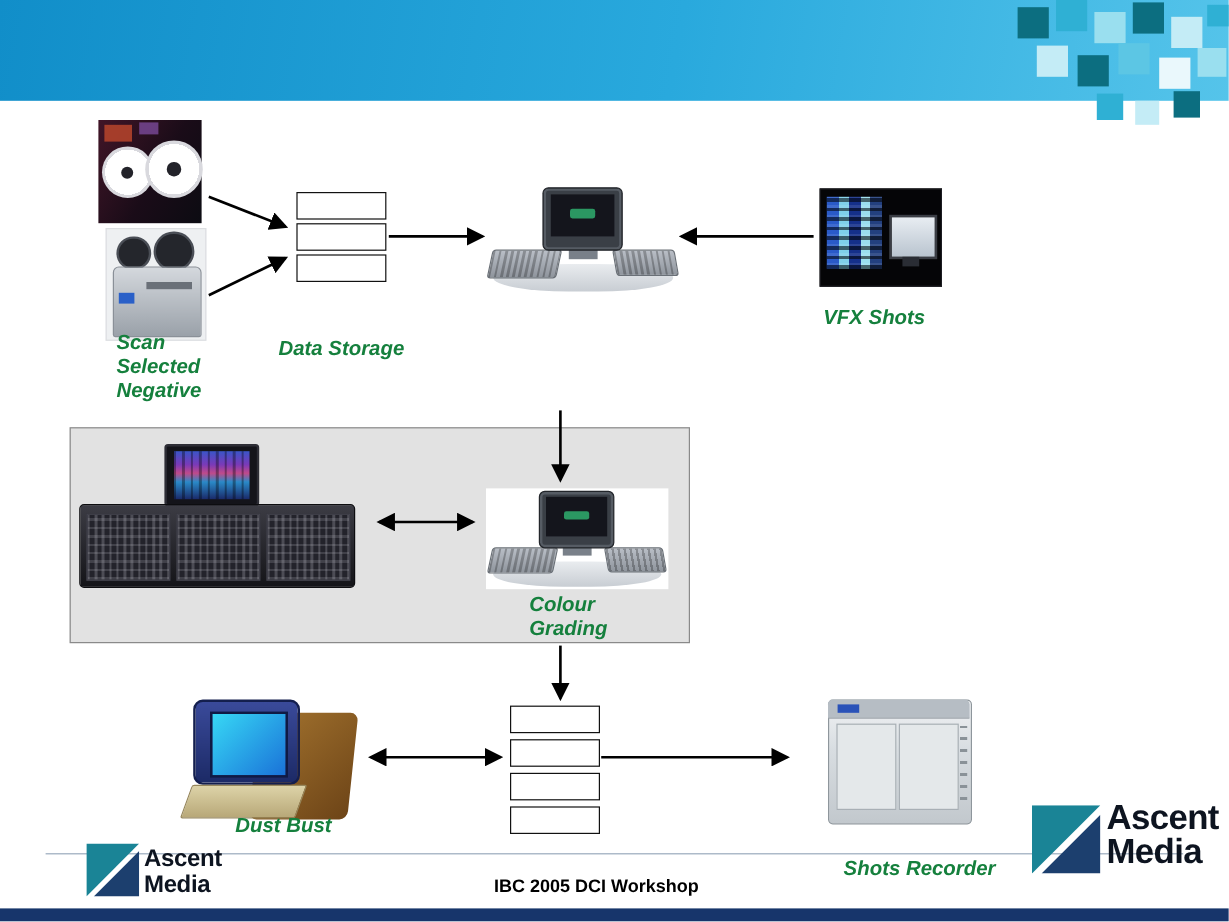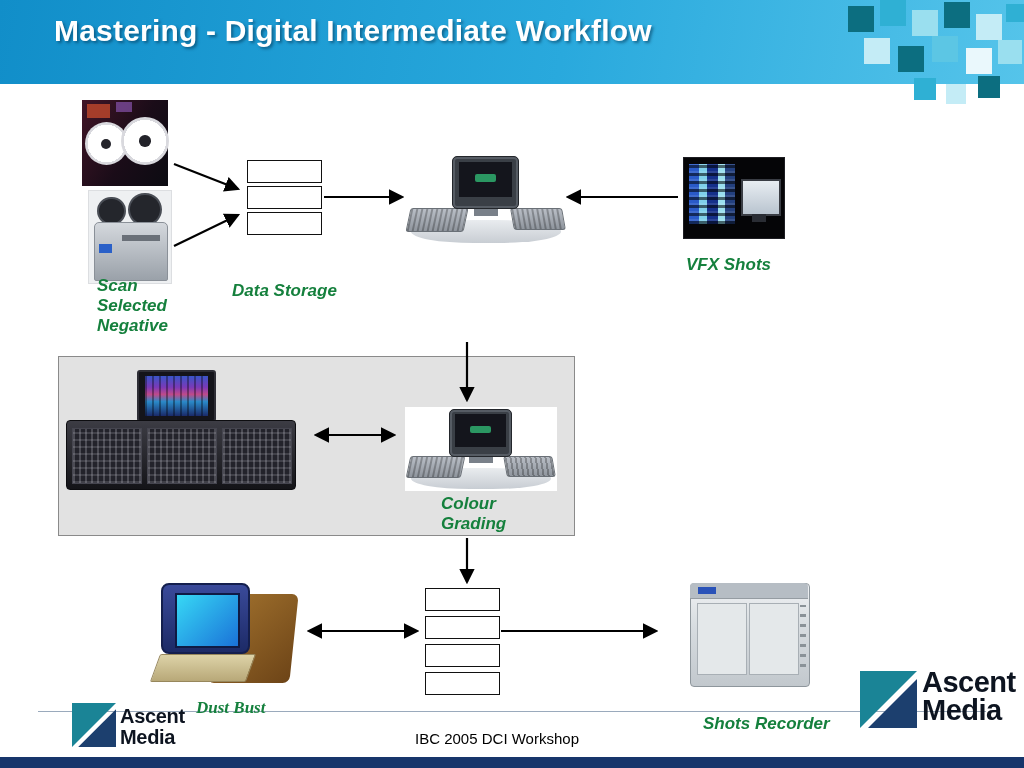--- a/index.html
+++ b/index.html
@@ -96,34 +96,33 @@
   .fr-top{position:absolute;left:0;top:0;width:100%;height:15%;background:#b6bdc4;border-bottom:1px solid #959ca2;border-radius:4px 4px 0 0;}
   .fr-badge{position:absolute;left:7%;top:4%;width:15%;height:7%;background:#2a52b8;}
   .fr-door{position:absolute;top:20%;width:41%;height:68%;background:#e4e8ea;border:1px solid #a8afb5;}
   .fr-door-l{left:6%;} .fr-door-r{left:50%;}
   .fr-vents{position:absolute;right:2%;top:22%;width:5%;height:60%;
     background:repeating-linear-gradient(0deg,#8a9298 0 3px,transparent 3px 10px);}
 
   
   .divider-line{position:absolute;left:38px;top:711px;width:948px;height:1px;background:#9aaabc;}
   .ibc-label{position:absolute;left:372px;top:730px;width:250px;text-align:center;
-    font-size:15px;font-weight:normal;color:#000000;}
+    font-size:15px;font-weight:bold;color:#000000;}
   .logo-sq{position:absolute;}
   .logo-text{position:absolute;font-weight:bold;color:#0d1420;}
   .logo-text-right{left:922px;top:668px;font-size:29px;line-height:28px;letter-spacing:-.5px;}
   .logo-text-left{left:120px;top:706px;font-size:20px;line-height:21px;letter-spacing:-.3px;}
   .footer-bar{position:absolute;left:0;top:757px;width:1024px;height:11px;background:#17356b;}
 </style>
 </head>
 <body>
 
 <div class="slide">
 
   <div class="header-bar"></div>
-  <div class="slide-title">Mastering - Digital Intermediate Workflow</div>
 
   <div class="mosaic">
     <div class="sq" style="left:8px;top:6px;width:26px;height:26px;background:#0c6e80"></div>
     <div class="sq" style="left:40px;top:0;width:26px;height:26px;background:#2fb0d4"></div>
     <div class="sq" style="left:72px;top:10px;width:26px;height:26px;background:#9adfef"></div>
     <div class="sq" style="left:104px;top:2px;width:26px;height:26px;background:#0c6e80"></div>
     <div class="sq" style="left:136px;top:14px;width:26px;height:26px;background:#c4ecf6"></div>
     <div class="sq" style="left:166px;top:4px;width:18px;height:18px;background:#2fb0d4"></div>
     <div class="sq" style="left:24px;top:38px;width:26px;height:26px;background:#c4ecf6"></div>
     <div class="sq" style="left:58px;top:46px;width:26px;height:26px;background:#0c6e80"></div>
@@ -232,21 +231,21 @@
     <line x1="324" y1="197" x2="402" y2="197" stroke="#000" stroke-width="2.2" marker-end="url(#mA)"></line>
     <line x1="678" y1="197" x2="568" y2="197" stroke="#000" stroke-width="2.2" marker-end="url(#mA)"></line>
     <line x1="467" y1="342" x2="467" y2="400" stroke="#000" stroke-width="2.2" marker-end="url(#mA)"></line>
     <line x1="316" y1="435" x2="394" y2="435" stroke="#000" stroke-width="2.2" marker-start="url(#mA)" marker-end="url(#mA)"></line>
     <line x1="467" y1="538" x2="467" y2="582" stroke="#000" stroke-width="2.2" marker-end="url(#mA)"></line>
     <line x1="309" y1="631" x2="417" y2="631" stroke="#000" stroke-width="2.2" marker-start="url(#mA)" marker-end="url(#mA)"></line>
     <line x1="501" y1="631" x2="656" y2="631" stroke="#000" stroke-width="2.2" marker-end="url(#mA)"></line>
   </svg>
 
   <div class="divider-line"></div>
-  <div class="lbl" style="left:196px;top:698px;font-family:Liberation Serif, serif;">Dust Bust</div>
+  <div class="lbl" style="left:196px;top:678px;">Dust Bust</div>
   <div class="lbl" style="left:703px;top:714px;">Shots Recorder</div>
   <div class="ibc-label">IBC 2005 DCI Workshop</div>
 
   <svg class="logo-sq" style="left:860px;top:671px;width:57px;height:57px;" viewBox="0 0 100 100">
     <polygon points="0,0 100,0 0,100" fill="#1a8496"></polygon>
     <polygon points="100,14 100,100 14,100" fill="#1c3f6e"></polygon>
   </svg>
   <div class="logo-text logo-text-right">
     <div>Ascent</div>
     <div>Media</div>

